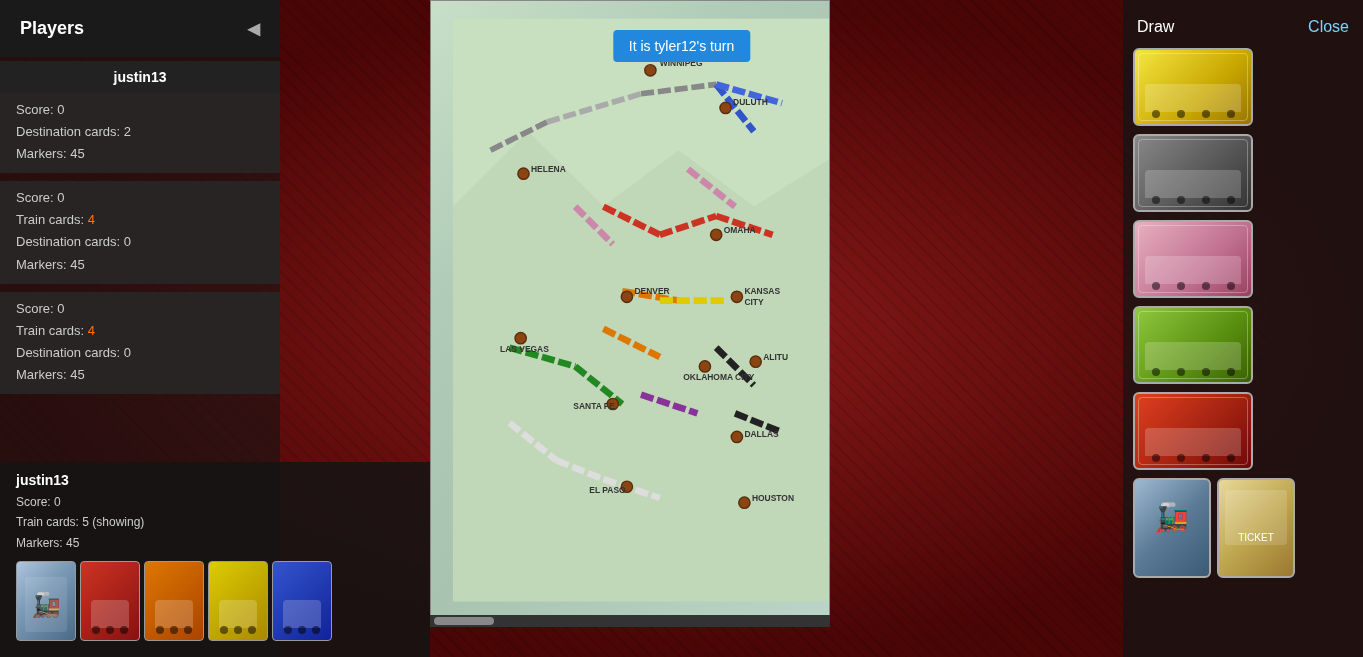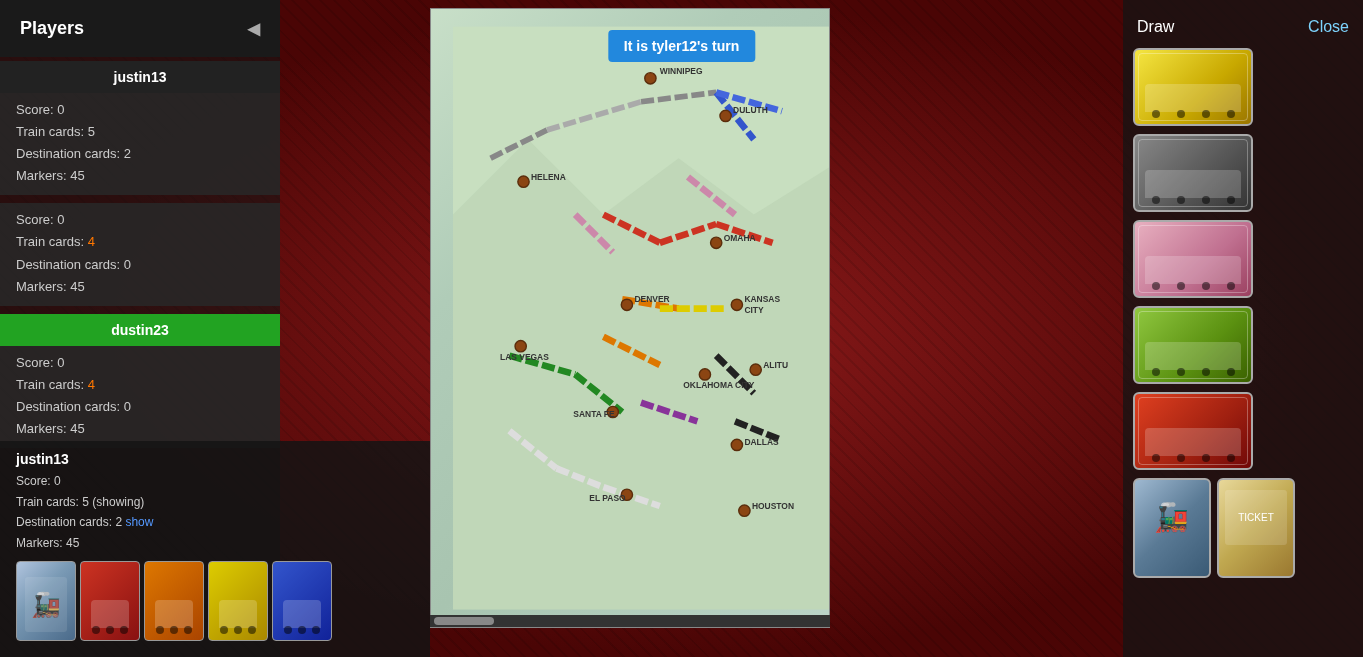--- a/index.html
+++ b/index.html
@@ -149,21 +149,21 @@
       background: linear-gradient(135deg, #ddcc00 0%, #aa8800 100%);
     }
     .card-blue {
       background: linear-gradient(135deg, #3355cc 0%, #112299 100%);
     }
 
     
     #map-area {
       position: absolute;
       left: 430px;
-      top: 8px;
+      top: 0;
       width: 400px;
       height: 620px;
       background: linear-gradient(135deg, #c8dfc8 0%, #b0ccb8 30%, #a8c4b0 60%, #bbd4c8 100%);
       overflow: hidden;
       border: 1px solid #888;
       padding-left: 22px;
     }
 
     
     .map-content {
@@ -175,21 +175,21 @@
     
     #turn-indicator {
       position: absolute;
       top: 30px;
       left: 50%;
       transform: translateX(-50%);
       background-color: #2288dd;
       color: #fff;
       padding: 8px 16px;
       font-size: 14px;
-      font-weight: bold;
+      font-weight: normal;
       border-radius: 4px;
       white-space: nowrap;
       z-index: 20;
     }
 
     
     #draw-panel {
       position: absolute;
       right: 0;
       top: 0;
@@ -370,54 +370,49 @@
     <span>Players</span>
     <span class="collapse-btn">◀</span>
   </div>
 
   <div class="player-block">
     <div class="player-name-bar justin13">
       <span>justin13</span>
     </div>
     <div class="player-stats">
       <div>Score: <span>0</span></div>
-      <div>Train cards: <span>5</span></div>
       <div>Destination cards: <span>2</span></div>
       <div>Markers: <span>45</span></div>
     </div>
   </div>
 
   <div class="player-block">
     <div class="player-stats">
       <div>Score: <span>0</span></div>
       <div>Train cards: <span class="highlight">4</span></div>
       <div>Destination cards: <span>0</span></div>
       <div>Markers: <span>45</span></div>
     </div>
   </div>
 
   <div class="player-block">
-    <div class="player-name-bar dustin23">
-      <span>dustin23</span>
-    </div>
     <div class="player-stats">
       <div>Score: <span>0</span></div>
       <div>Train cards: <span class="highlight">4</span></div>
       <div>Destination cards: <span>0</span></div>
       <div>Markers: <span>45</span></div>
     </div>
   </div>
 </div>
 
 <div id="hand-section">
   <div class="hand-player-name">justin13</div>
   <div class="hand-stats">
     <div>Score: <span>0</span></div>
     <div>Train cards: <span>5</span> <span style="color:#ccc;">(showing)</span></div>
-    <div>Destination cards: <span>2</span> <a href="#">show</a></div>
     <div>Markers: <span>45</span></div>
   </div>
   <div class="hand-cards">
     <div class="hand-card card-locomotive">
       <div class="loco-art"></div>
     </div>
     <div class="hand-card card-red">
       <div class="draw-train-body"></div>
       <div class="draw-train-wheels">
           <span class="wheel"></span>
@@ -599,18 +594,18 @@
         <span class="wheel"></span>
         <span class="wheel"></span>
       </div>
   </div>
 
   <div class="face-down-row">
     <div class="face-down-card face-down-train">
       <div style="position:absolute;top:10px;left:6px;right:6px;height:55px;display:flex;align-items:center;justify-content:center;font-size:28px;">🚂</div>
     </div>
     <div class="face-down-card face-down-ticket">
-      <div style="position:absolute;top:10px;left:6px;right:6px;height:55px;background:rgba(255,255,255,0.15);border-radius:3px;display:flex;align-items:center;justify-content:center;">
+      <div style="position:absolute;top:10px;left:6px;right:6px;height:55px;background:rgba(255,255,255,0.15);border-radius:3px;display:flex;align-items:flex-end;justify-content:center;">
         <span style="font-size:10px;color:#fff;text-align:center;padding:2px;">TICKET</span>
       </div>
     </div>
   </div>
 </div>
 
 </body></html>

